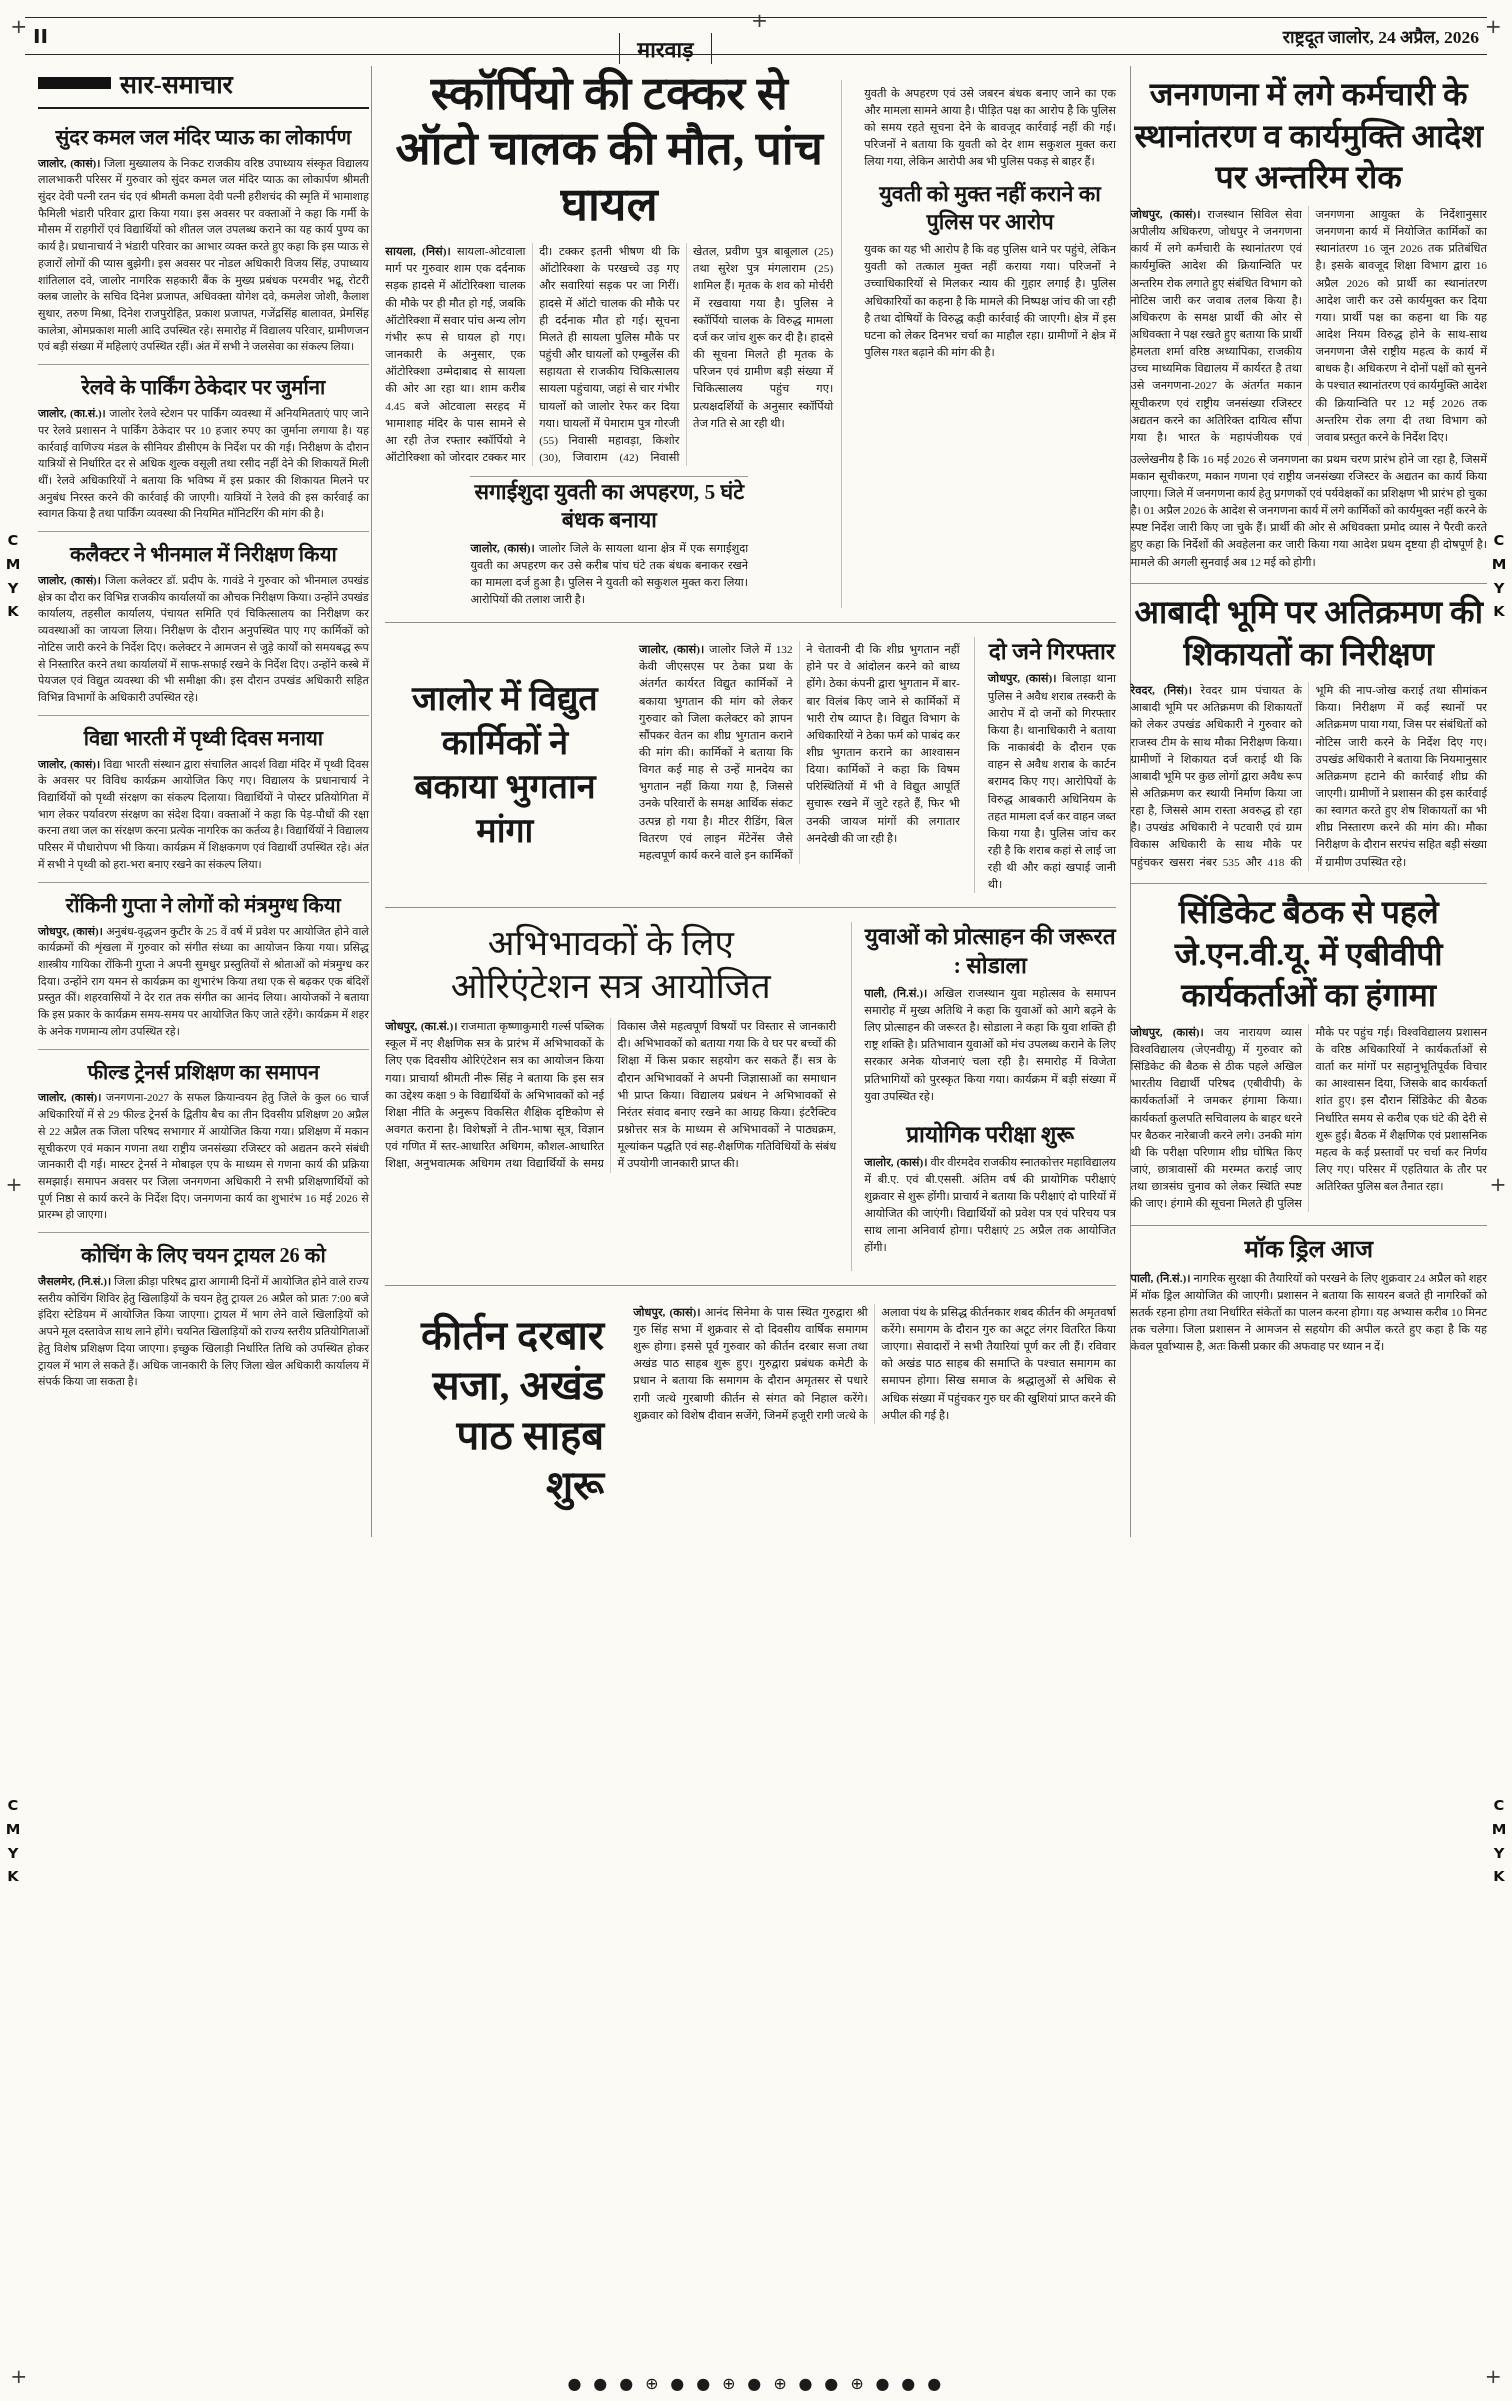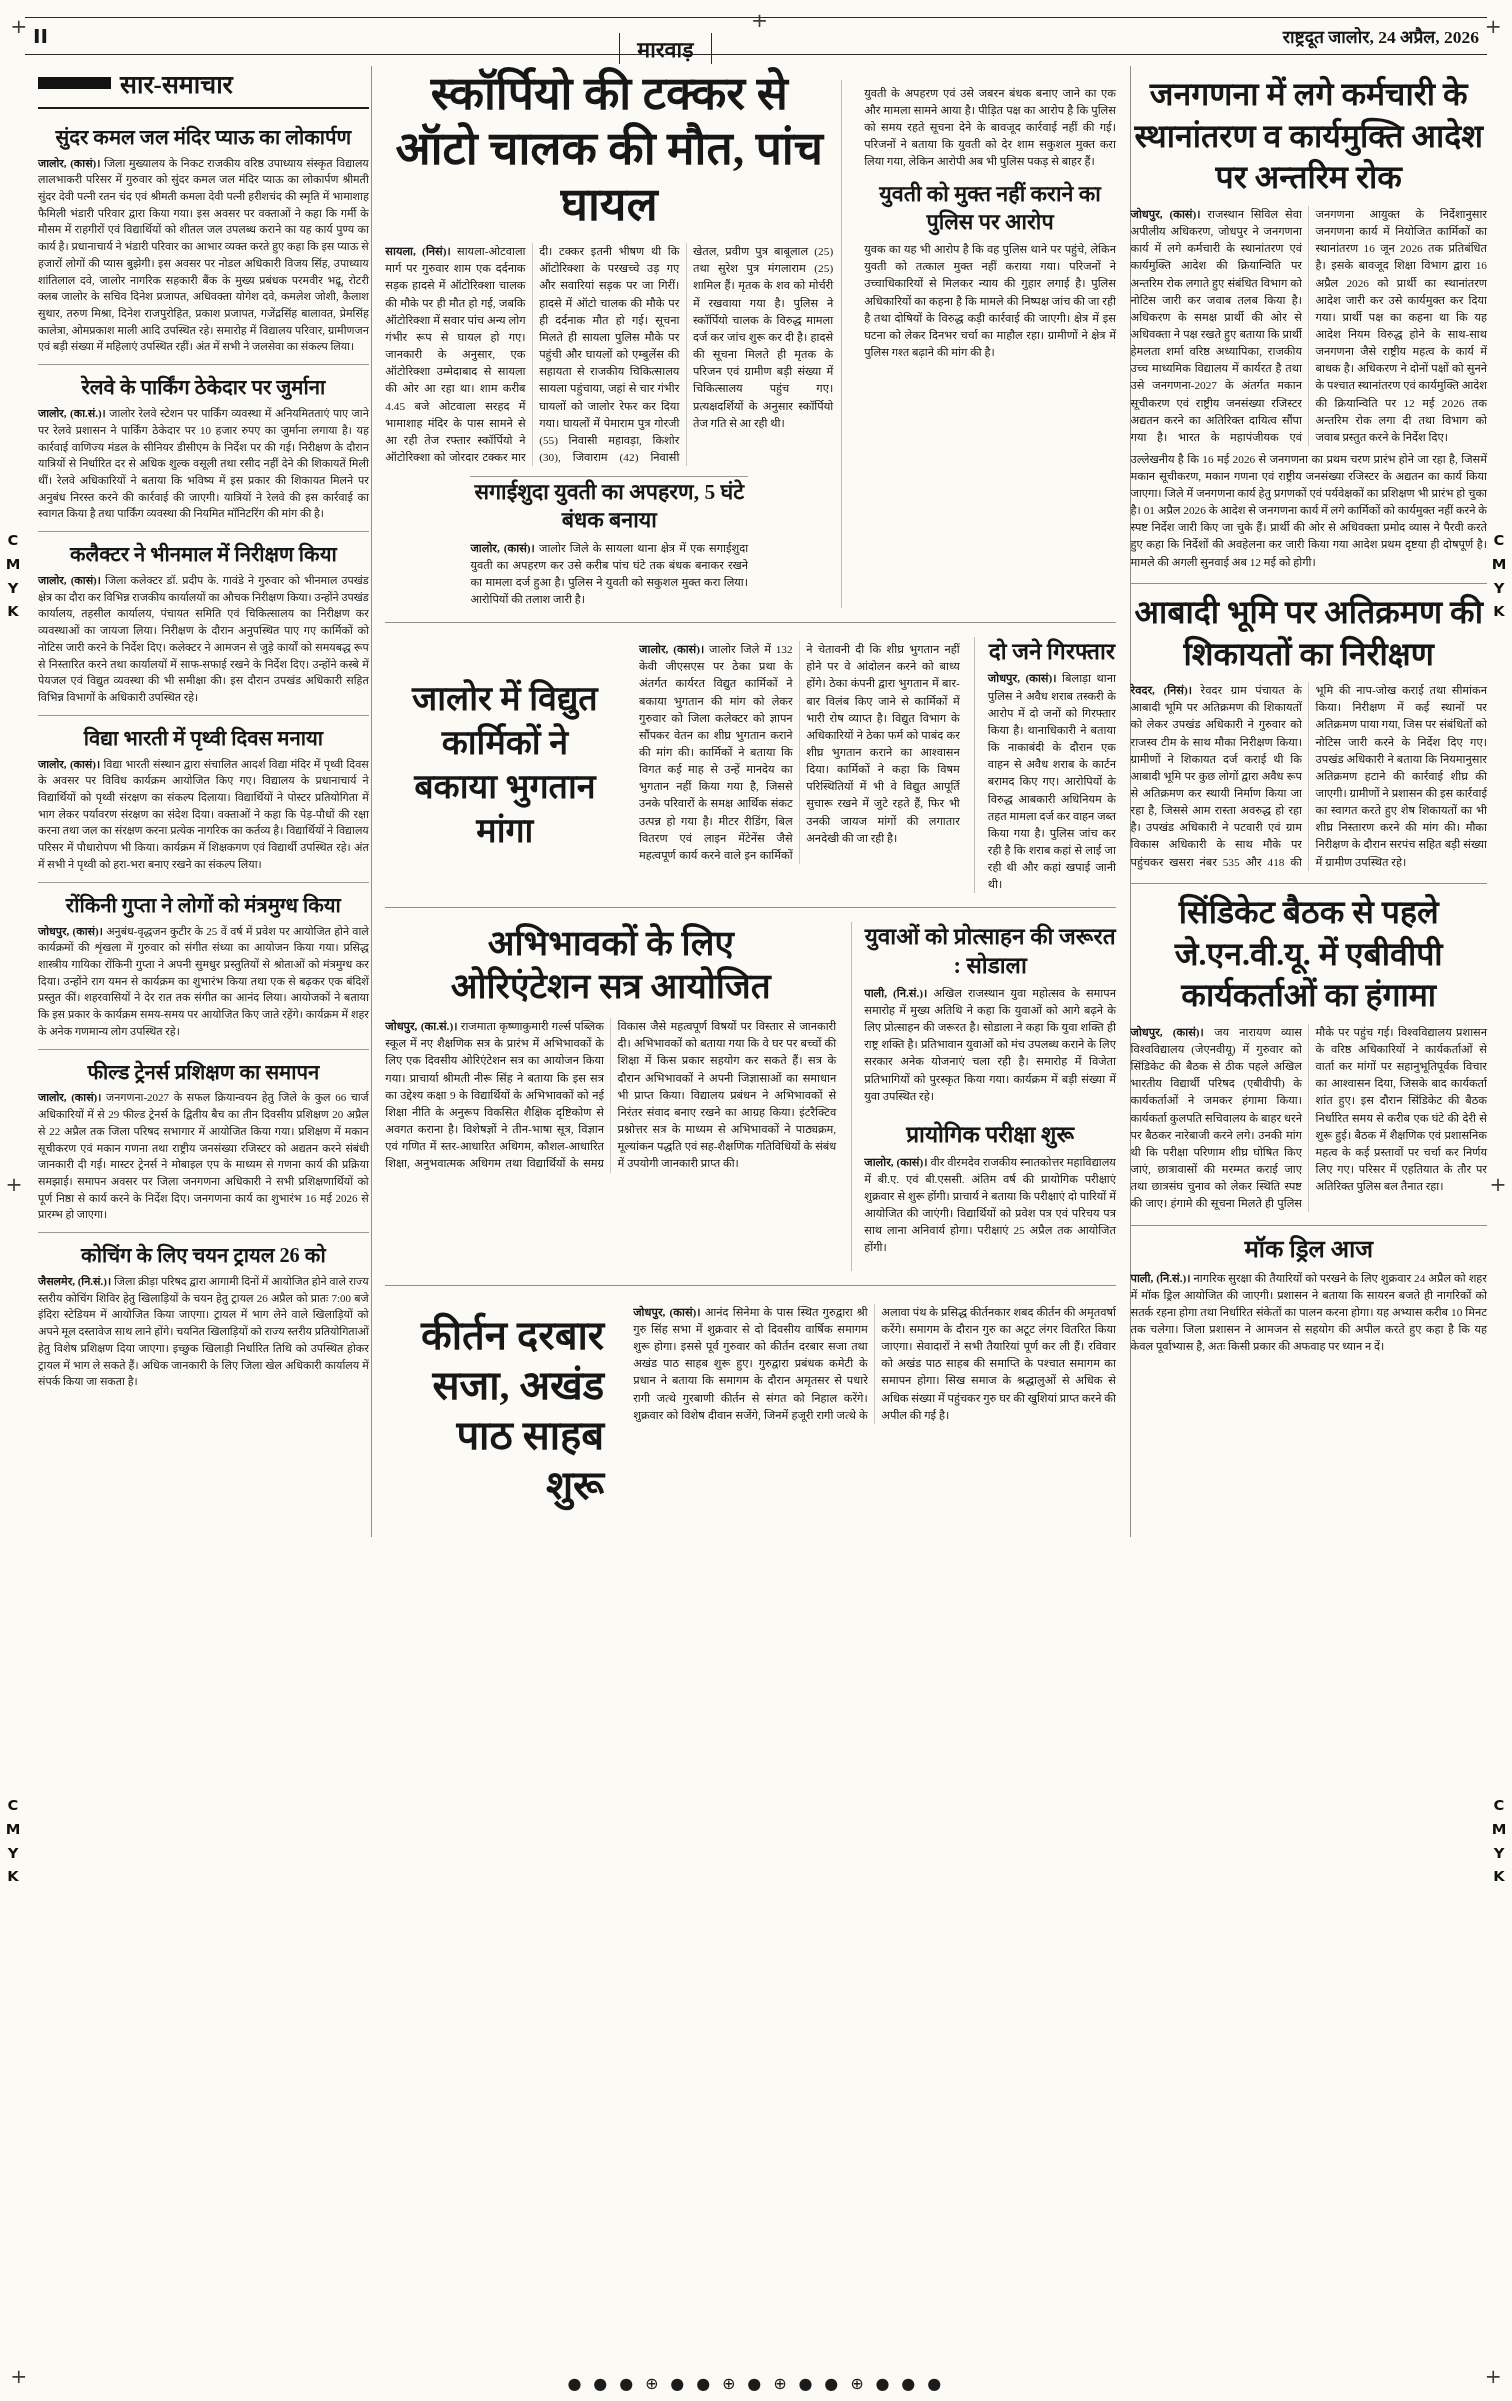--- a/index.html
+++ b/index.html
@@ -56,21 +56,21 @@
 
   .row2 { display: flex; gap: 14.7px; border-bottom: 1.1px solid #8d8d8d; padding: 13.6px 0; }
   .elec-h { width: 31%; align-self: center; font-size: 34px; font-weight: 700;
             text-align: center; line-height: 1.3; margin: 16px; }
   .elec-b { width: 48%; }
   .arrests { width: 21%; border-left: 0.6px solid #bdbdbd; padding-left: 12.4px; }
   .h-small { font-size: 22.6px; font-weight: 700; text-align: center; margin: 0 0 3.4px; line-height: 1.3; }
 
   .row3 { display: flex; gap: 14.7px; border-bottom: 1.1px solid #8d8d8d; padding: 13.6px 0; }
   .orient-main { width: 63%; }
-  .orient-main h2 { font-size: 35px; line-height: 1.25; text-align: center; font-weight: 700;
+  .orient-main h2 { font-size: 35px; line-height: 1.25; text-align: center; font-weight: 400;
                     margin: 0 auto 9px; width: 86%; }
   .orient-side { width: 37%; border-left: 0.6px solid #bdbdbd; padding-left: 12.4px; }
   .orient-side .blockette { margin-bottom: 14.7px; }
 
   .row4 { display: flex; gap: 17px; padding: 13.6px 0; }
   .kirtan-h { width: 30%; font-size: 40px; font-weight: 700; text-align: right;
               line-height: 1.25; margin: 12px; align-self: flex-start; }
   .kirtan-b { width: 70%; }
 
   

